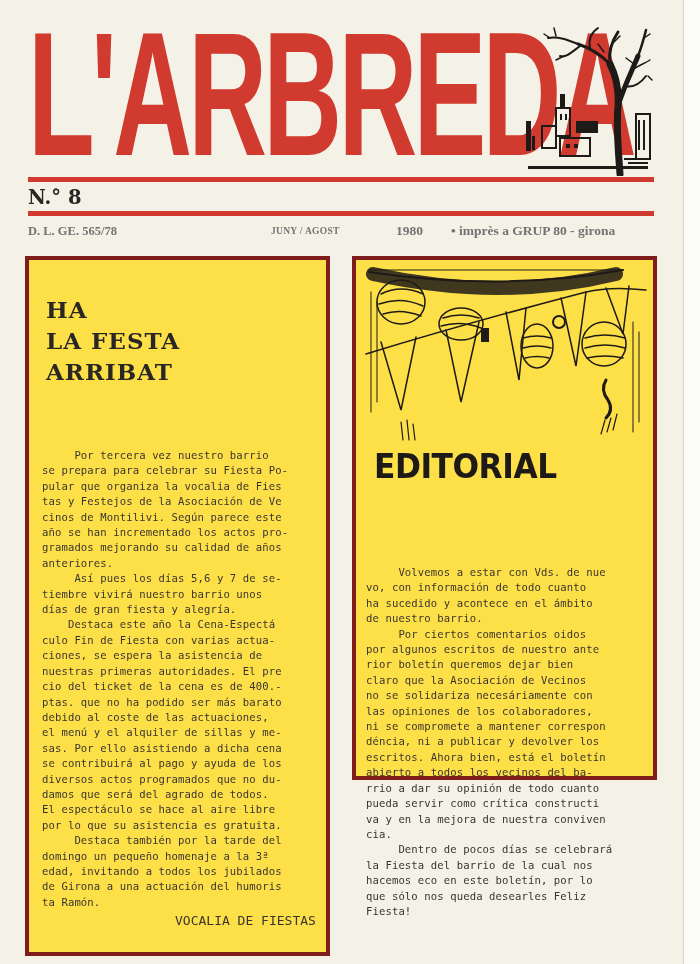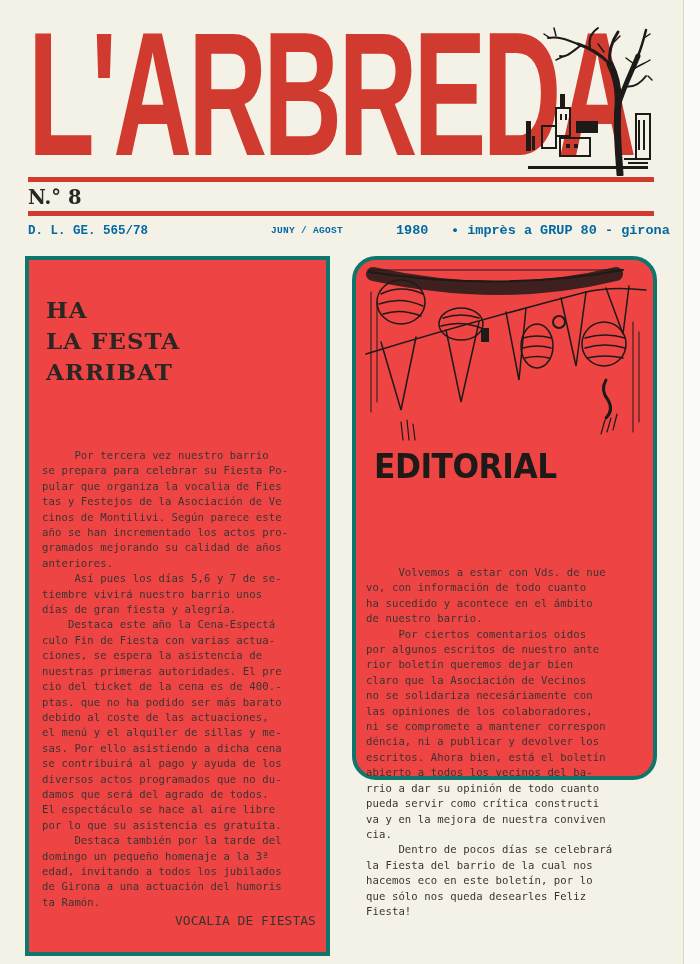--- a/index.html
+++ b/index.html
@@ -42,34 +42,34 @@
   .rule.r2 { top: 211px; }
   .subtitle {
     position: absolute; left: 28px; top: 186px; width: 626px; height: 24px;
     font-family: "DejaVu Serif", serif; font-weight: bold; font-size: 19.5px;
     line-height: 24px; color: #2a2624; white-space: nowrap;
     display: flex; justify-content: space-between;
   }
   .subtitle .issue { padding-right: 14px; }
   .infoline {
     position: absolute; left: 28px; top: 222px; width: 628px; height: 18px;
-    font-family: Liberation Mono, monospace; font-weight: bold; font-size: 12.5px;
-    line-height: 18px; color: #0369a1; white-space: nowrap;
+    font-family: Liberation Serif, serif; font-weight: bold; font-size: 12.5px;
+    line-height: 18px; color: #737373; white-space: nowrap;
   }
   .infoline .dl { position: absolute; left: 0; }
   .infoline .date { position: absolute; left: 243px; font-size: 9.5px; letter-spacing: 0.3px; }
   .infoline .year { position: absolute; left: 368px; font-size: 13.5px; }
   .infoline .printer { position: absolute; left: 423px; font-size: 13.5px; }
 
   .box {
-    position: absolute; border: 4px solid #0f766e; background: #ef4444;
+    position: absolute; border: 4px solid #7f1d1d; background: #fde047;
     box-sizing: border-box;
   }
   .box.left { left: 25px; top: 256px; width: 305px; height: 700px; }
-  .box.right { left: 352px; top: 256px; width: 305px; height: 524px; border-radius: 24px; }
+  .box.right { left: 352px; top: 256px; width: 305px; height: 524px; }
 
   .headline {
     position: absolute; left: 17px; top: 34px;
     font-family: "DejaVu Serif", serif; font-weight: bold;
     font-size: 23px; line-height: 31px; letter-spacing: 1px;
     color: #2a2624;
   }
   .headline div { white-space: nowrap; }
 
   .body-text {

